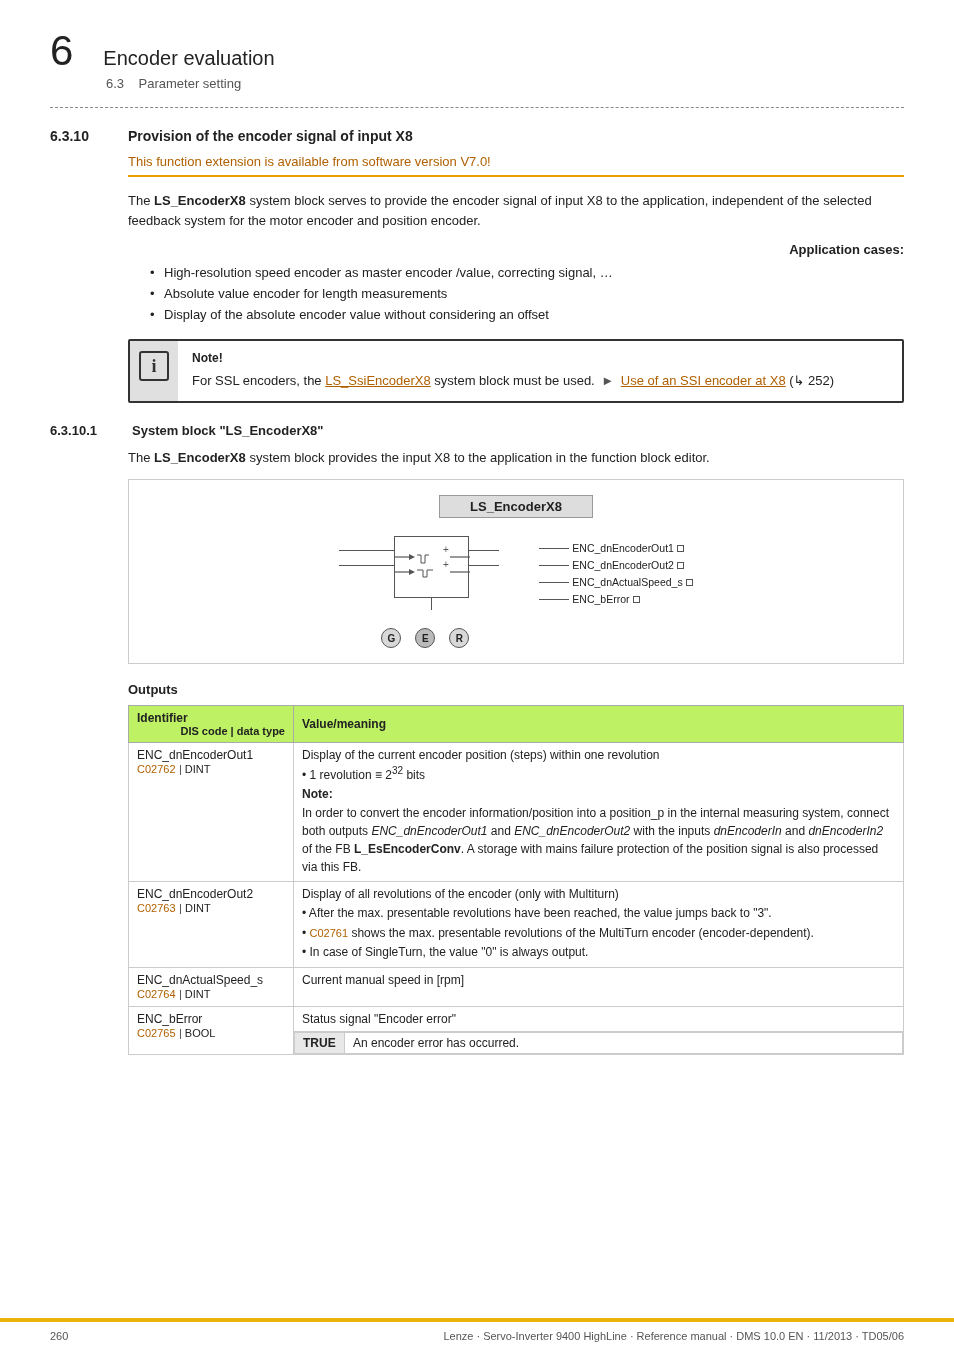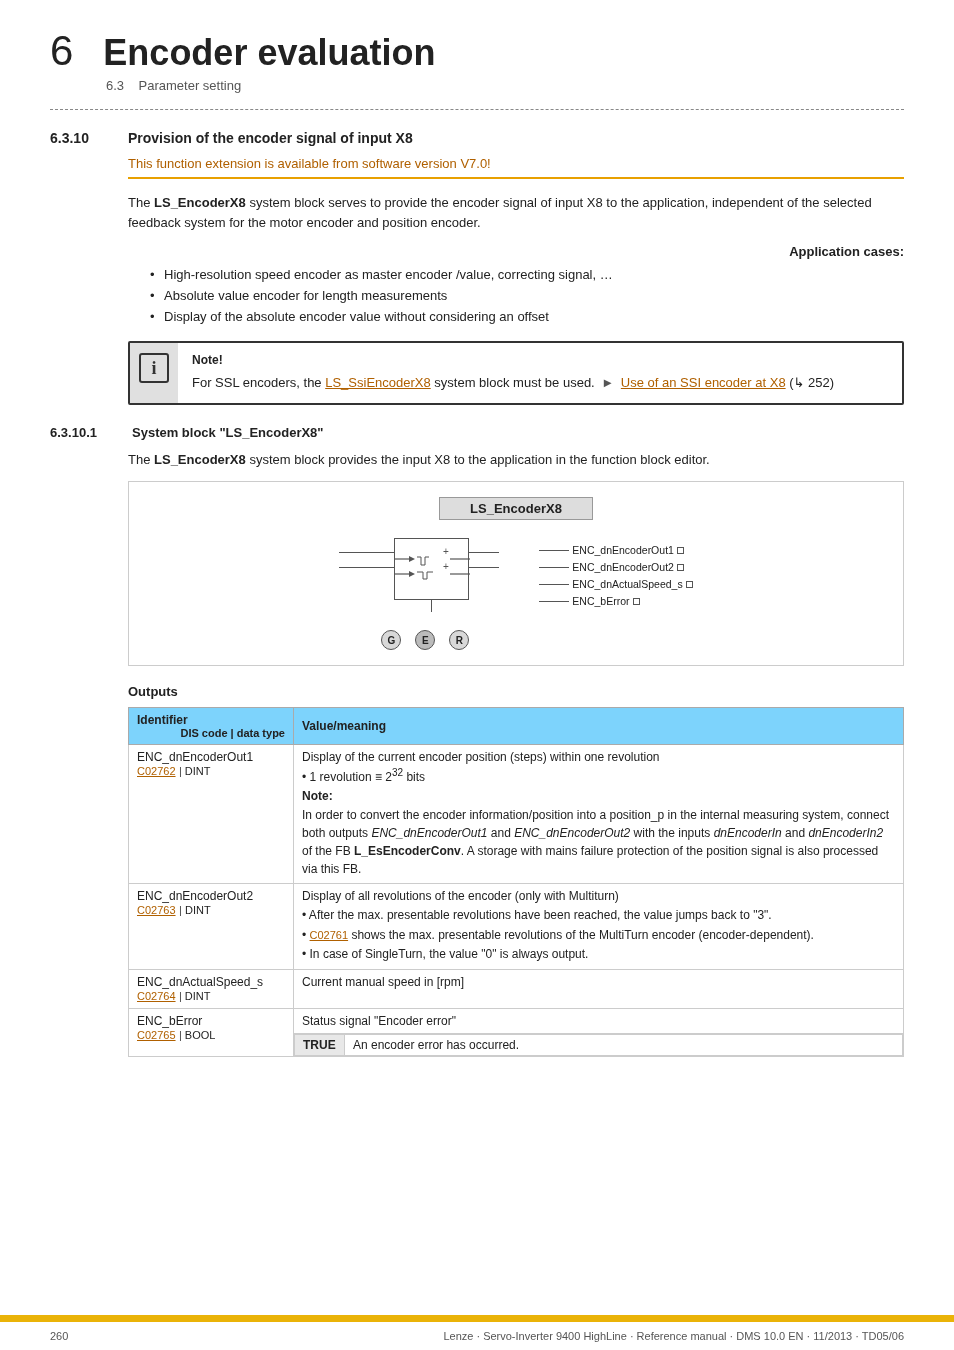--- a/index.html
+++ b/index.html
@@ -23,22 +23,22 @@
       gap: 30px;
       margin-bottom: 4px;
     }
     .chapter-number {
       font-size: 42px;
       font-weight: 300;
       color: #222;
       line-height: 1;
     }
     .chapter-title {
-      font-size: 36px;
-      font-weight: 700;
+      font-size: 20px;
+      font-weight: 400;
       color: #222;
     }
     .section-line {
       font-size: 13px;
       color: #555;
       margin-bottom: 16px;
       margin-left: 56px;
     }
     .divider {
       border: none;
@@ -176,46 +176,45 @@
       margin-bottom: 8px;
     }
     
     .data-table {
       margin-left: 78px;
       border-collapse: collapse;
       width: calc(100% - 78px);
       font-size: 12px;
     }
     .data-table th {
-      background: #7dd3fc;
+      background: #bef264;
       border: 1px solid #aaa;
       padding: 5px 8px;
       text-align: left;
       font-weight: bold;
     }
     .data-table td {
       border: 1px solid #ccc;
       padding: 5px 8px;
       vertical-align: top;
     }
     .col-id-sub {
       font-size: 11px;
       color: #b06000;
-      text-decoration: underline;
     }
     .footer-bar {
       position: fixed;
       bottom: 0;
       left: 0;
       width: 954px;
       display: flex;
       justify-content: space-between;
       align-items: center;
       padding: 8px 50px;
-      border-top: 7px solid #eab308;
+      border-top: 4px solid #eab308;
       font-size: 11px;
       color: #555;
       background: #fff;
     }
     .circ {
       width: 20px;
       height: 20px;
       border-radius: 50%;
       background: #d8d8d8;
       border: 1.5px solid #555;

